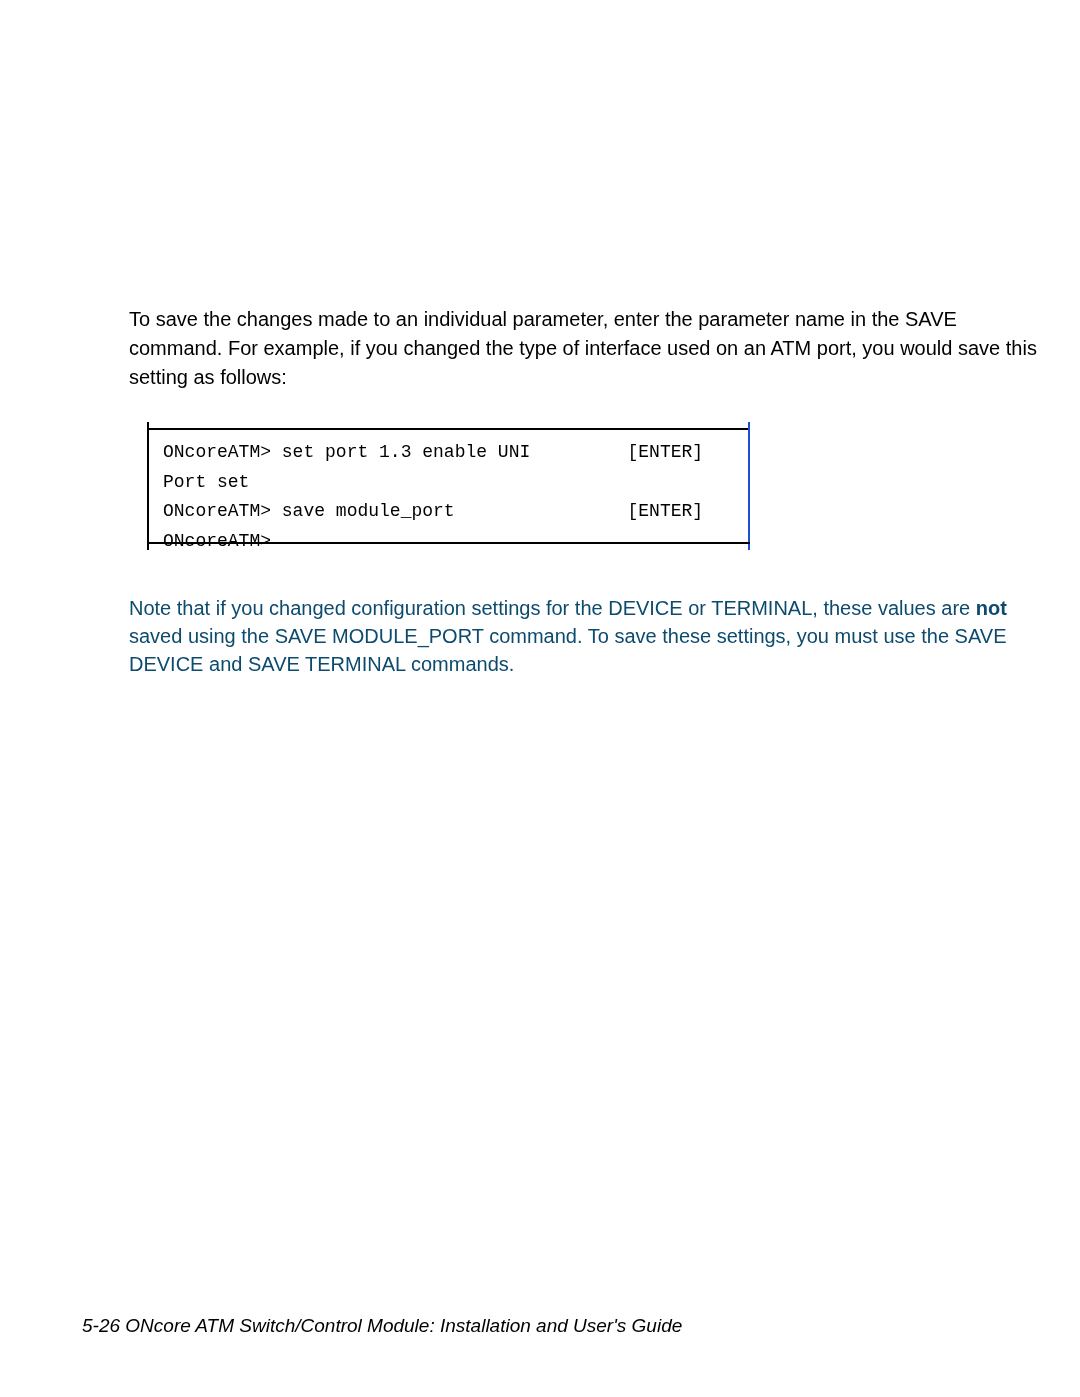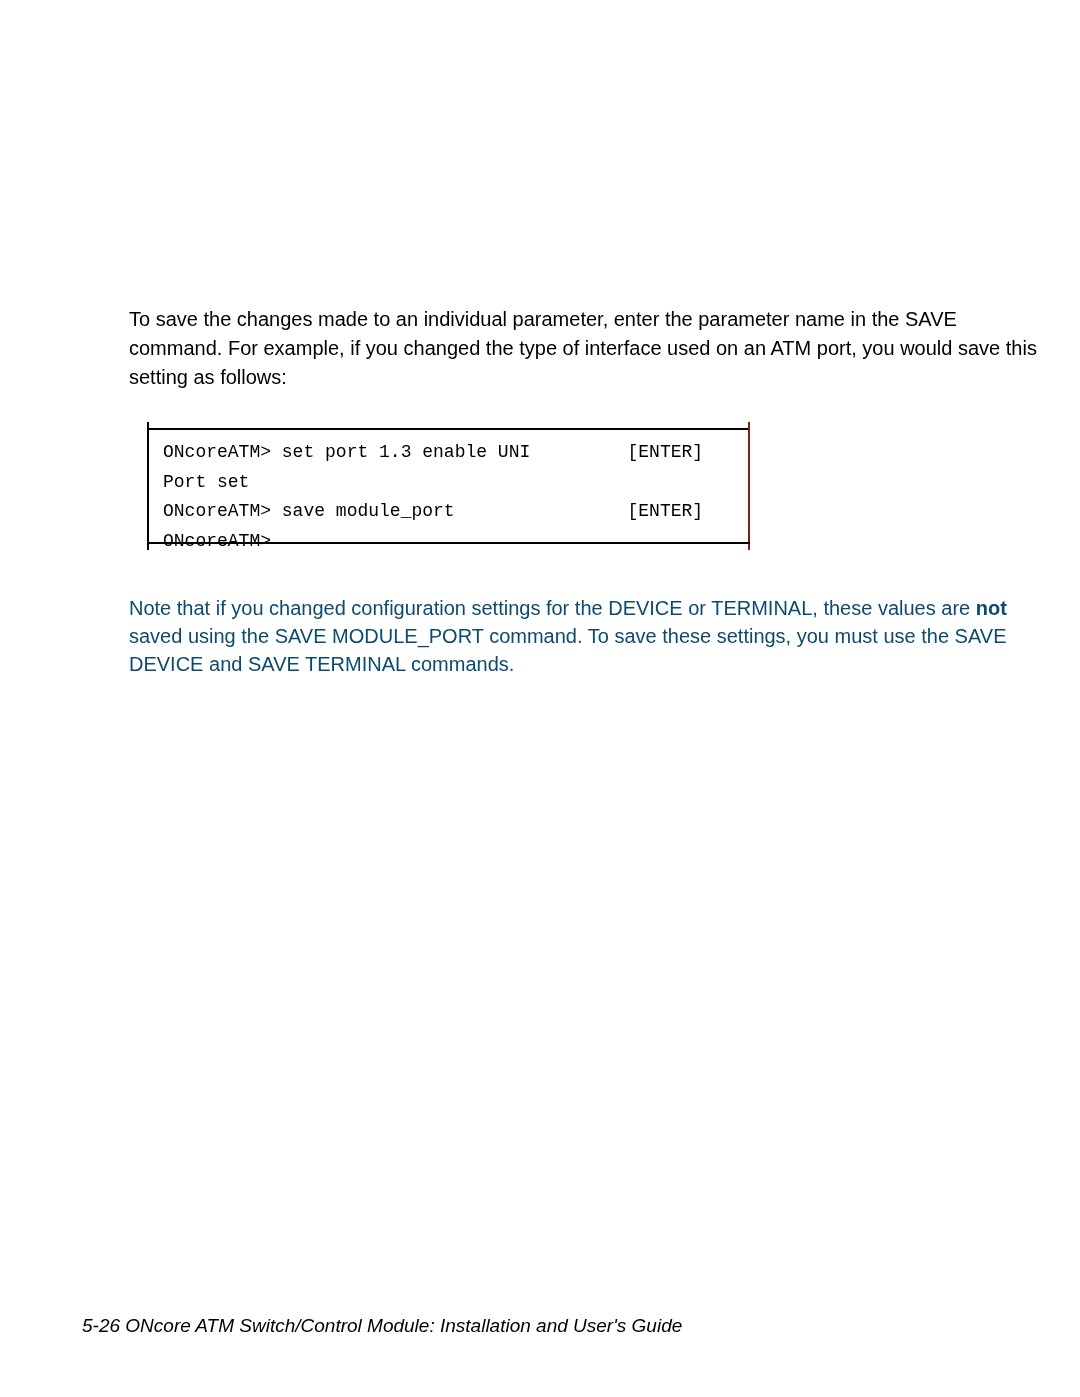--- a/index.html
+++ b/index.html
@@ -39,21 +39,21 @@
       position: absolute;
       left: 0; right: 0;
       bottom: 6px;
       border-top: 2px solid #000;
     }
     .term-body {
       position: absolute;
       left: 0; right: 0;
       top: 0; bottom: 0;
       border-left: 2px solid #000;
-      border-right: 2px solid #7f1d1d;
+      border-right: 2px solid #1d4ed8;
       padding: 16px 16px 12px 14px;
       font-family: "Courier New", Courier, monospace;
       font-size: 18px;
       line-height: 1.65;
       white-space: pre;
       letter-spacing: 0;
     }
     .para-2 {
       font-size: 20px;
       line-height: 1.4;

